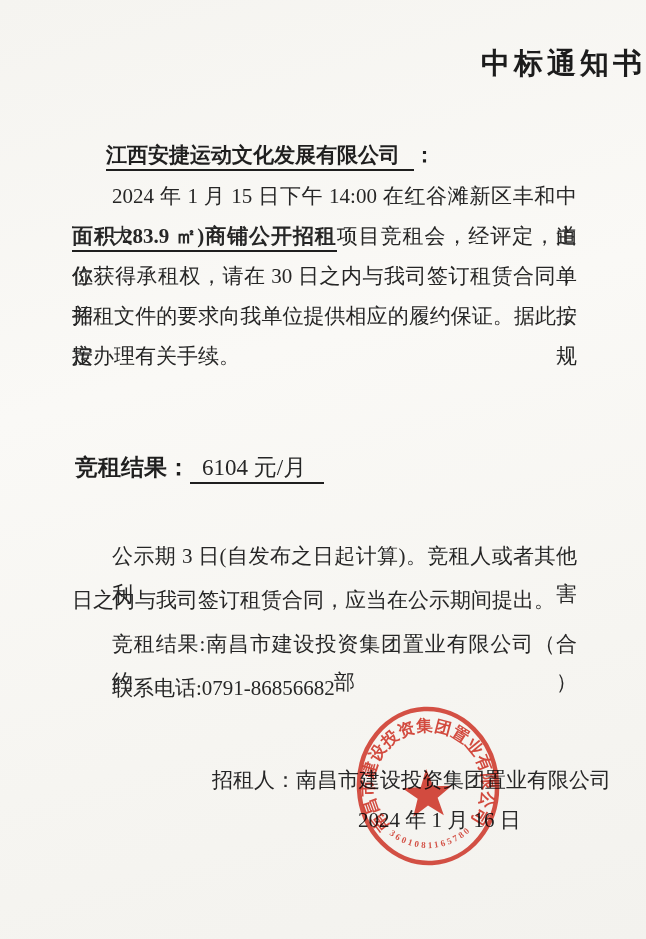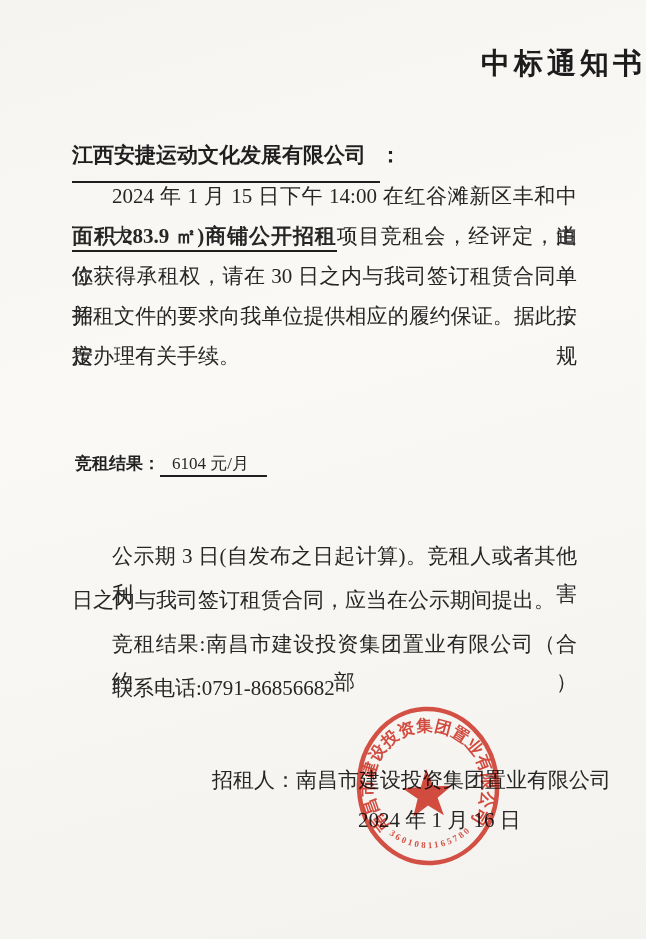--- a/index.html
+++ b/index.html
@@ -14,29 +14,29 @@
   }
   .title{
     position:absolute;top:44px;left:0;width:100%;
     text-align:right;font-size:29px;font-weight:600;
     letter-spacing:4px;color:#1c1c1c;
   }
   .addressee{
     position:absolute;top:141px;left:72px;
     font-size:21px;font-weight:bold;color:#1f1f1f;white-space:nowrap;
   }
-  .addressee .uname{border-bottom:2px solid #1f1f1f;padding-bottom:14px;padding-right:14px;}
+  .addressee .uname{border-bottom:2px solid #1f1f1f;padding-bottom:2px;padding-right:14px;margin-left:34px;}
   .body-par{position:absolute;top:176px;left:72px;width:505px;font-size:21px;}
   .body-par .line{height:40px;line-height:40px;white-space:nowrap;}
   .notice-par{position:absolute;top:531px;left:72px;width:505px;font-size:21px;}
   .notice-par .line{height:38px;line-height:38px;white-space:nowrap;margin-top:6px;}
   .line.ind{padding-left:40px;}
   .line.full{white-space:normal;text-align:justify;text-align-last:justify;}
   .useg{font-weight:bold;border-bottom:2px solid #1f1f1f;padding-bottom:2px;}
-  .result{position:absolute;top:452px;left:75px;font-size:17px;white-space:nowrap;}
+  .result{position:absolute;top:452px;left:75px;font-size:23px;white-space:nowrap;}
   .result .label{font-weight:bold;color:#1f1f1f;}
   .result .value{border-bottom:2px solid #1f1f1f;padding:0 18px 2px 12px;}
   .lessor{position:absolute;top:766px;left:212px;font-size:21px;white-space:nowrap;}
   .datefoot{position:absolute;top:806px;left:358px;font-size:21px;white-space:nowrap;}
   .stamp{
     position:absolute;left:318px;top:676px;width:220px;height:220px;
     mix-blend-mode:multiply;opacity:0.88;
     transform:rotate(-3deg);
   }
 </style>

